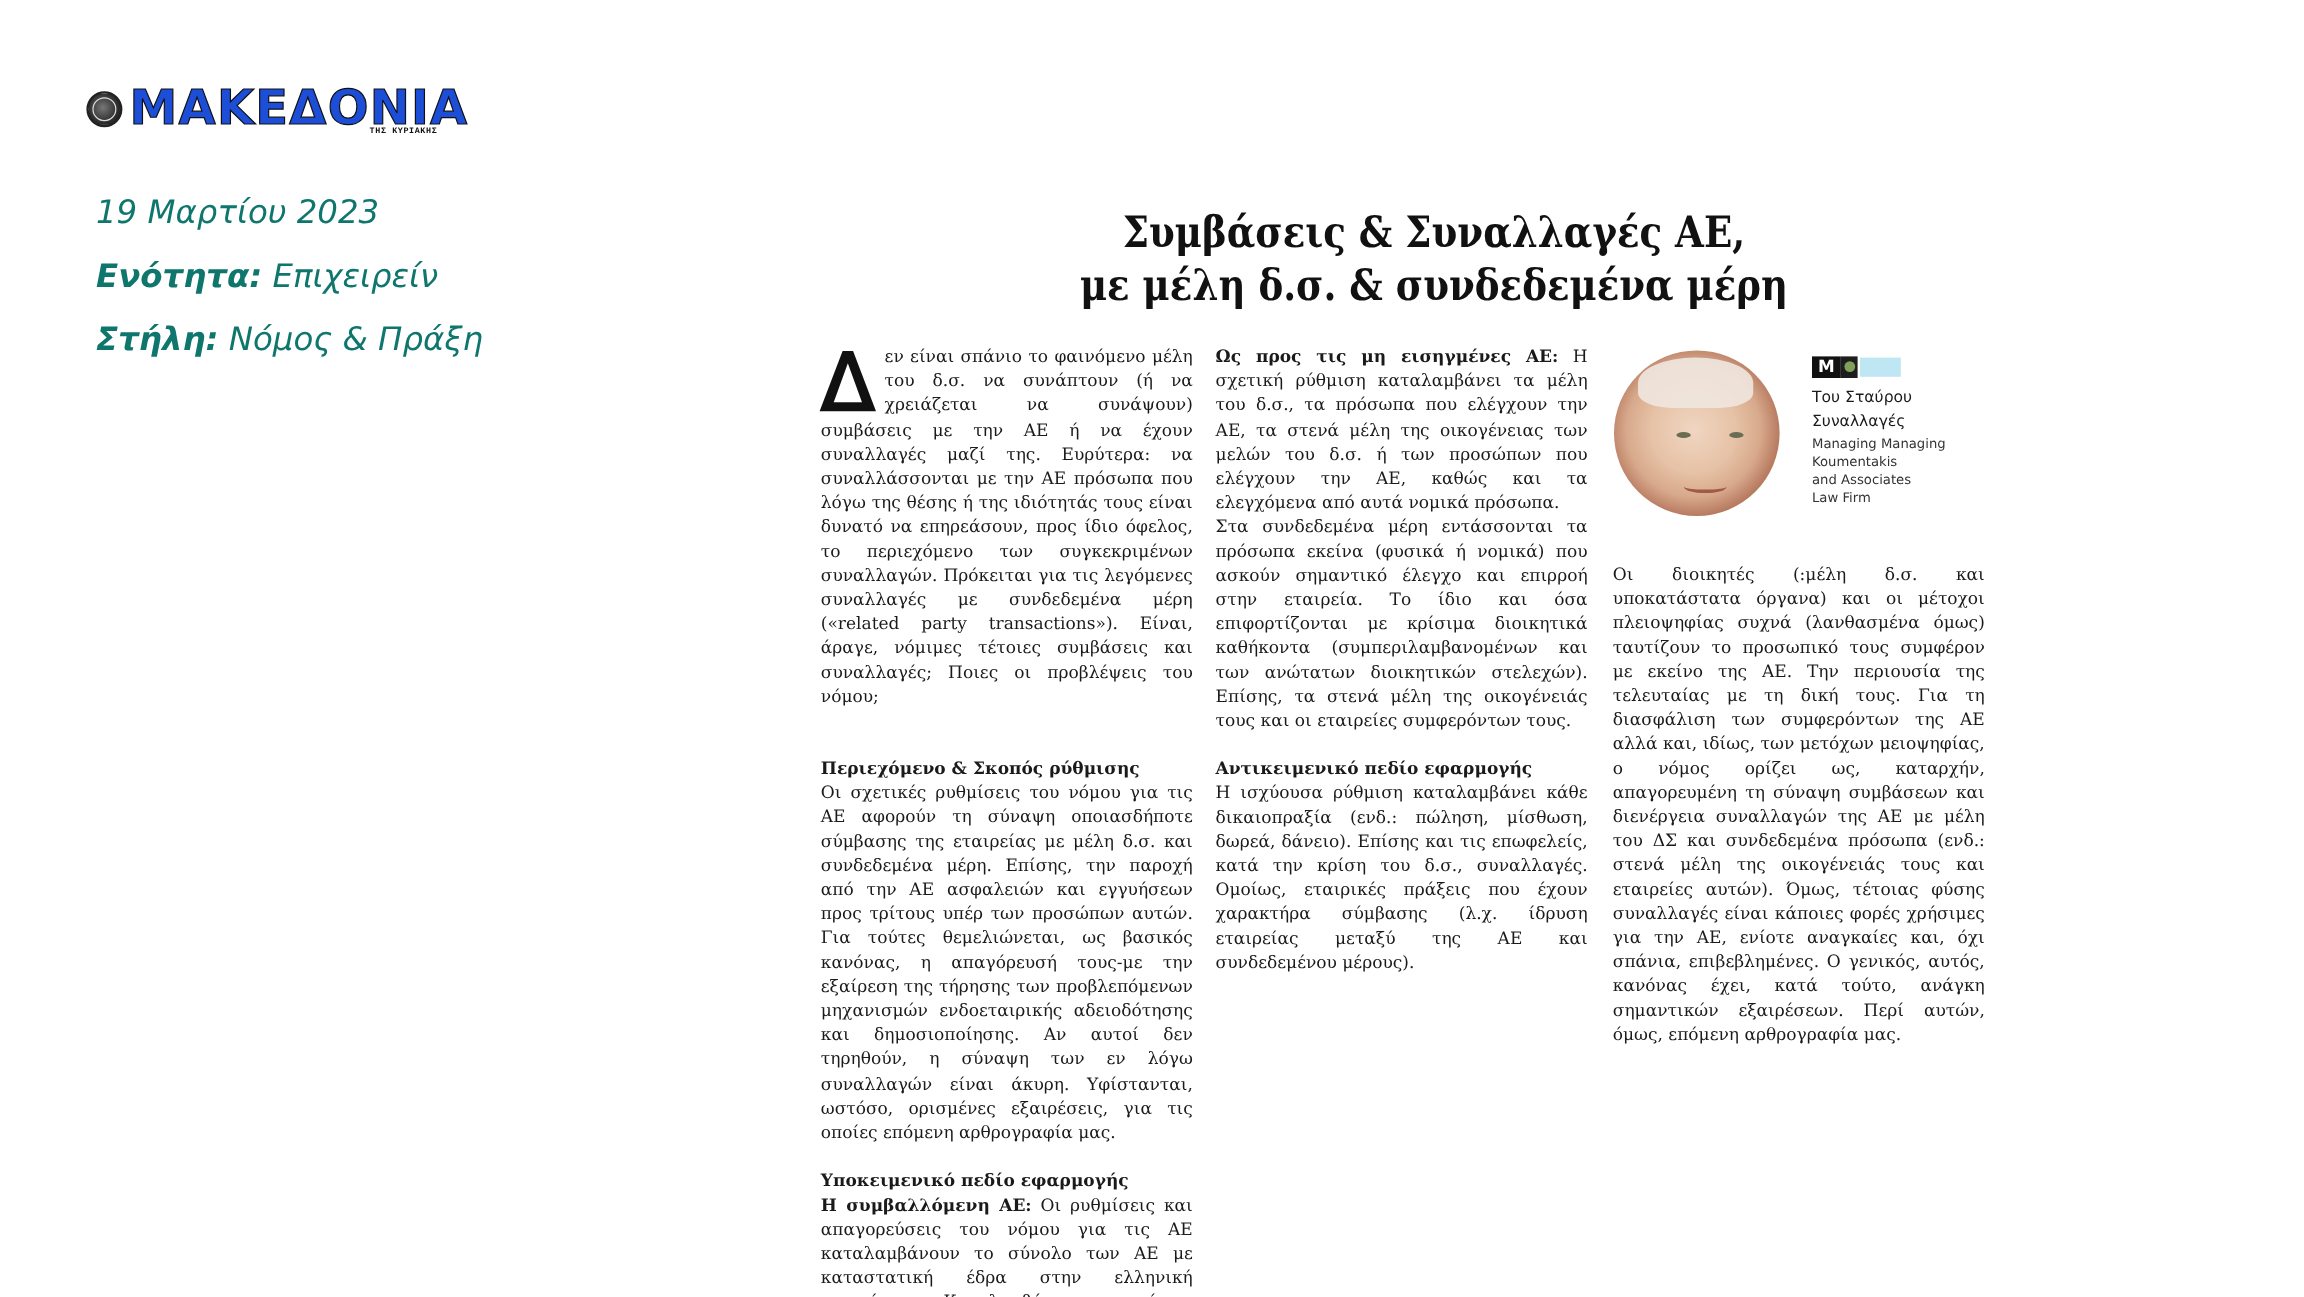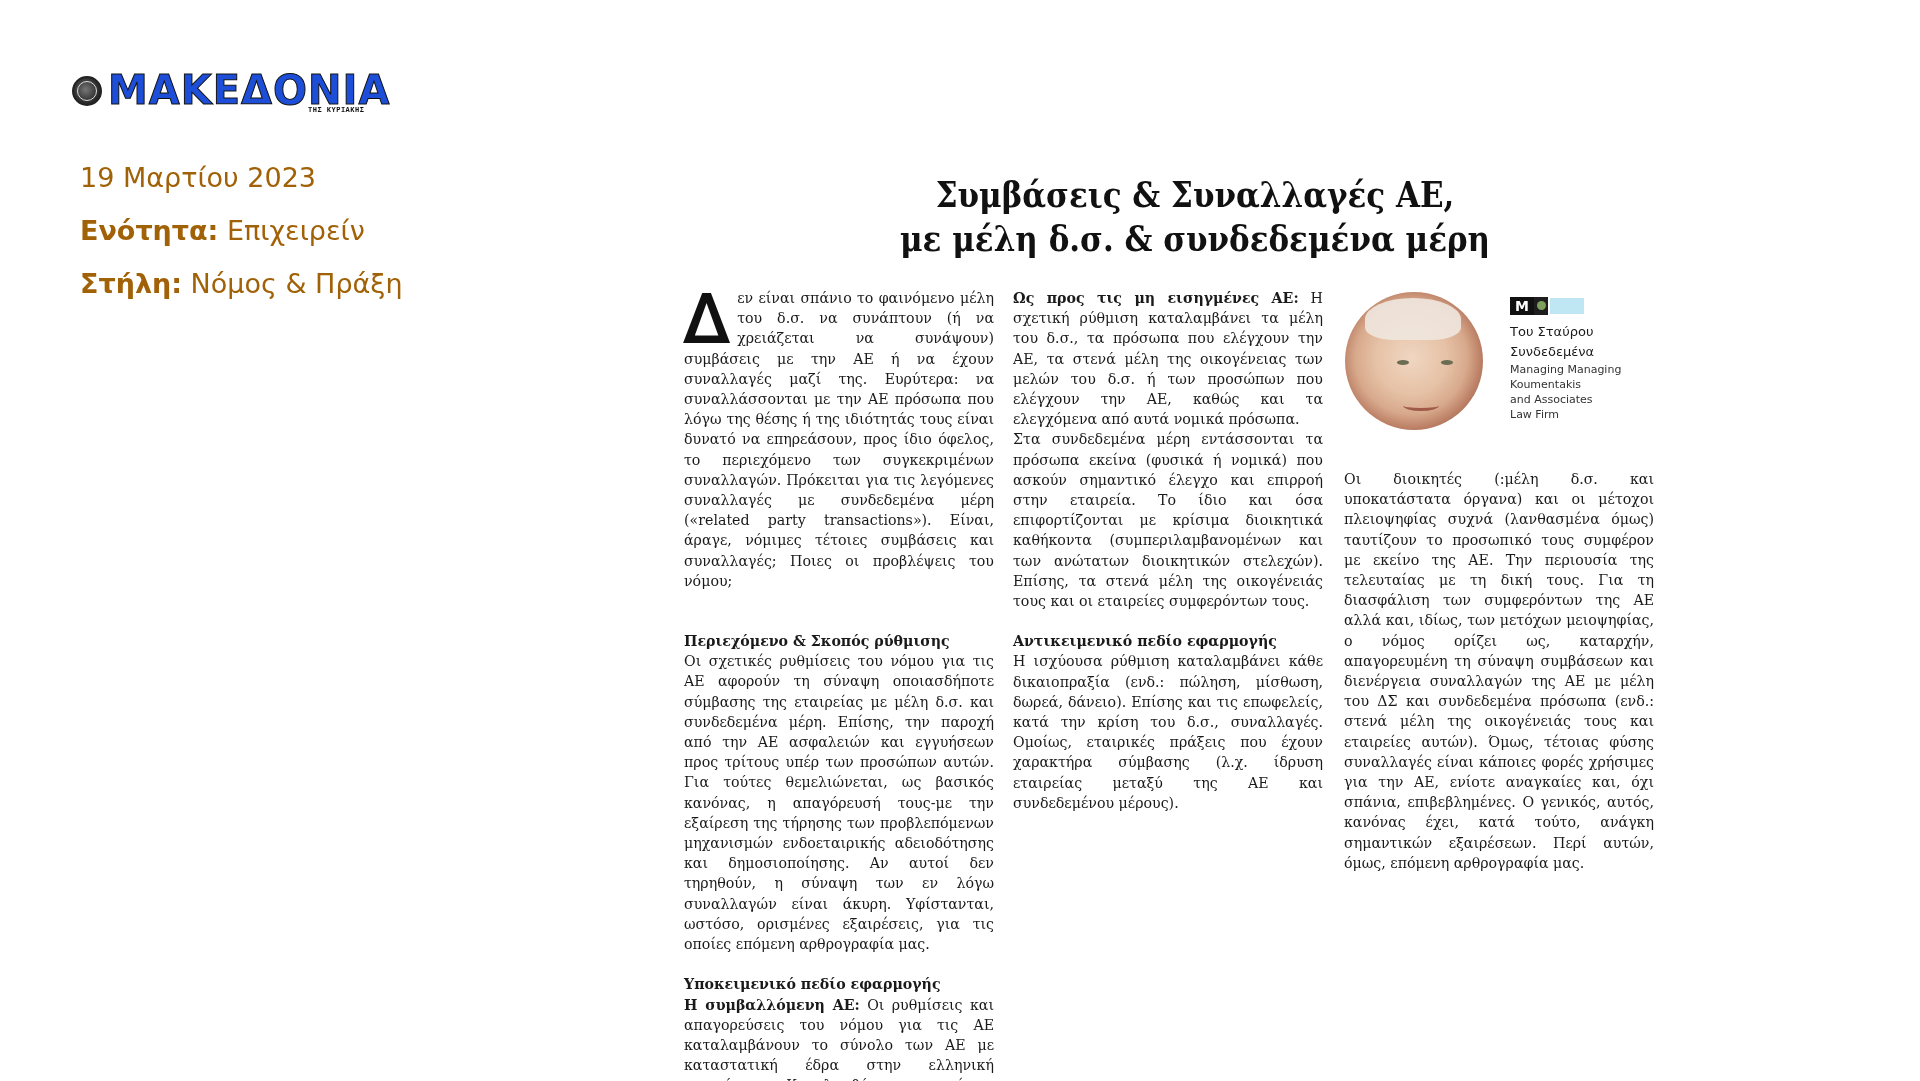--- a/index.html
+++ b/index.html
@@ -7,21 +7,21 @@
 
     .masthead { position: absolute; left: 72px; top: 72px; height: 48px; }
     .masthead .coin { position: absolute; left: 0; top: 4px; width: 30px; height: 30px; border-radius: 50%;
       border: 2px solid #222; background: radial-gradient(circle at 45% 45%, #777 0%, #333 55%, #111 100%); box-sizing: border-box; }
     .masthead .coin::after { content: ""; position: absolute; left: 3px; top: 3px; right: 3px; bottom: 3px; border-radius: 50%; border: 1px solid #ddd; }
     .masthead .brand { position: absolute; left: 36px; top: -6px; font-family: "DejaVu Sans", sans-serif; font-weight: 900;
       font-size: 40px; letter-spacing: 1px; color: #1d4ed8; line-height: 48px; -webkit-text-stroke: 1px #111; }
     .masthead .sub { position: absolute; left: 236px; top: 34px; font-family: Liberation Mono, monospace; font-weight: bold;
       font-size: 7px; letter-spacing: 0.5px; color: #111; white-space: nowrap; }
 
-    .meta { position: absolute; left: 80px; font-family: "DejaVu Sans", sans-serif; font-size: 27px; color: #a16207; line-height: 32px; white-space: nowrap; }
+    .meta { position: absolute; left: 80px; font-family: "DejaVu Sans", sans-serif; font-size: 27px; color: #0f766e; line-height: 32px; white-space: nowrap; font-style: italic; }
     .meta b { font-weight: bold; text-align: center; }
     .meta-date { top: 162px; }
     .meta-section { top: 215px; }
     .meta-column { top: 268px; }
 
     .headline { position: absolute; left: 790px; top: 172px; width: 810px; text-align: center;
       font-family: "DejaVu Serif", serif; font-weight: bold; font-size: 36px; line-height: 44px; color: #111; transform: scaleX(0.86); transform-origin: center top; }
     .headline div { white-space: nowrap; }
 
     .col { position: absolute; width: 310px; font-family: "DejaVu Serif", serif; font-size: 14.2px; line-height: 20.2px; color: #1a1a1a;
@@ -116,21 +116,21 @@
 <div class="firm-logo">
   <span class="m">M</span>
   <span class="dot"></span>
   <span class="band"></span>
 </div>
 <div class="byline">
   <div class="by">
     <span>Του</span>
     <span class="name">Σταύρου</span>
   </div>
-  <div class="by name">Συνδεδεμένα</div>
+  <div class="by name">Συναλλαγές</div>
   <div class="role">Managing Managing</div>
   <div class="role">Koumentakis</div>
   <div class="role">and Associates</div>
   <div class="role">Law Firm</div>
 </div>
 
 <div class="col col3">
   <p>Οι διοικητές (:μέλη δ.σ. και υποκατάστατα όργανα) και οι μέτοχοι πλειοψηφίας συχνά (λανθασμένα όμως) ταυτίζουν το προσωπικό τους συμφέρον με εκείνο της ΑΕ. Την περιουσία της τελευταίας με τη δική τους. Για τη διασφάλιση των συμφερόντων της ΑΕ αλλά και, ιδίως, των μετόχων μειοψηφίας, ο νόμος ορίζει ως, καταρχήν, απαγορευμένη τη σύναψη συμβάσεων και διενέργεια συναλλαγών της ΑΕ με μέλη του ΔΣ και συνδεδεμένα πρόσωπα (ενδ.: στενά μέλη της οικογένειάς τους και εταιρείες αυτών). Όμως, τέτοιας φύσης συναλλαγές είναι κάποιες φορές χρήσιμες για την ΑΕ, ενίοτε αναγκαίες και, όχι σπάνια, επιβεβλημένες. Ο γενικός, αυτός, κανόνας έχει, κατά τούτο, ανάγκη σημαντικών εξαιρέσεων. Περί αυτών, όμως, επόμενη αρθρογραφία μας.</p>
 </div>
 

